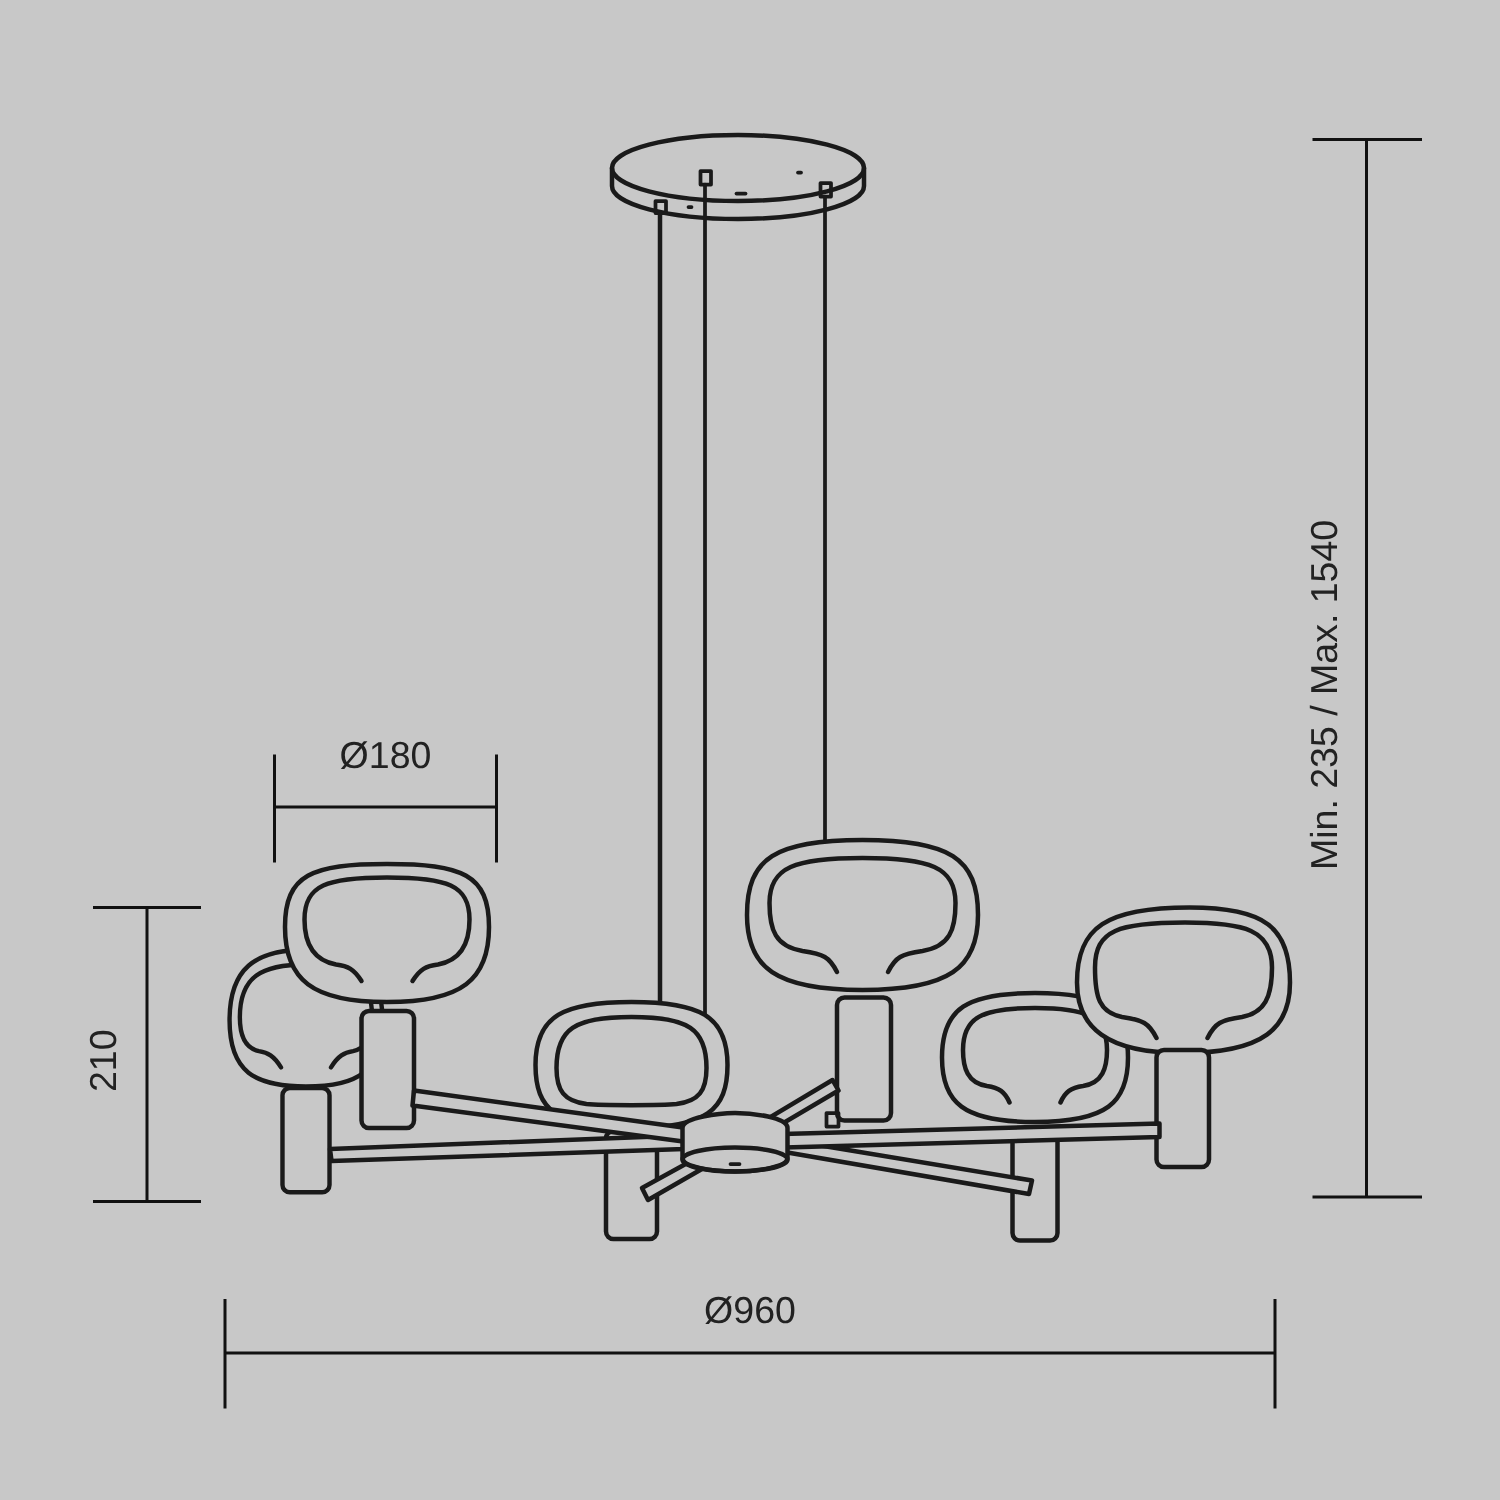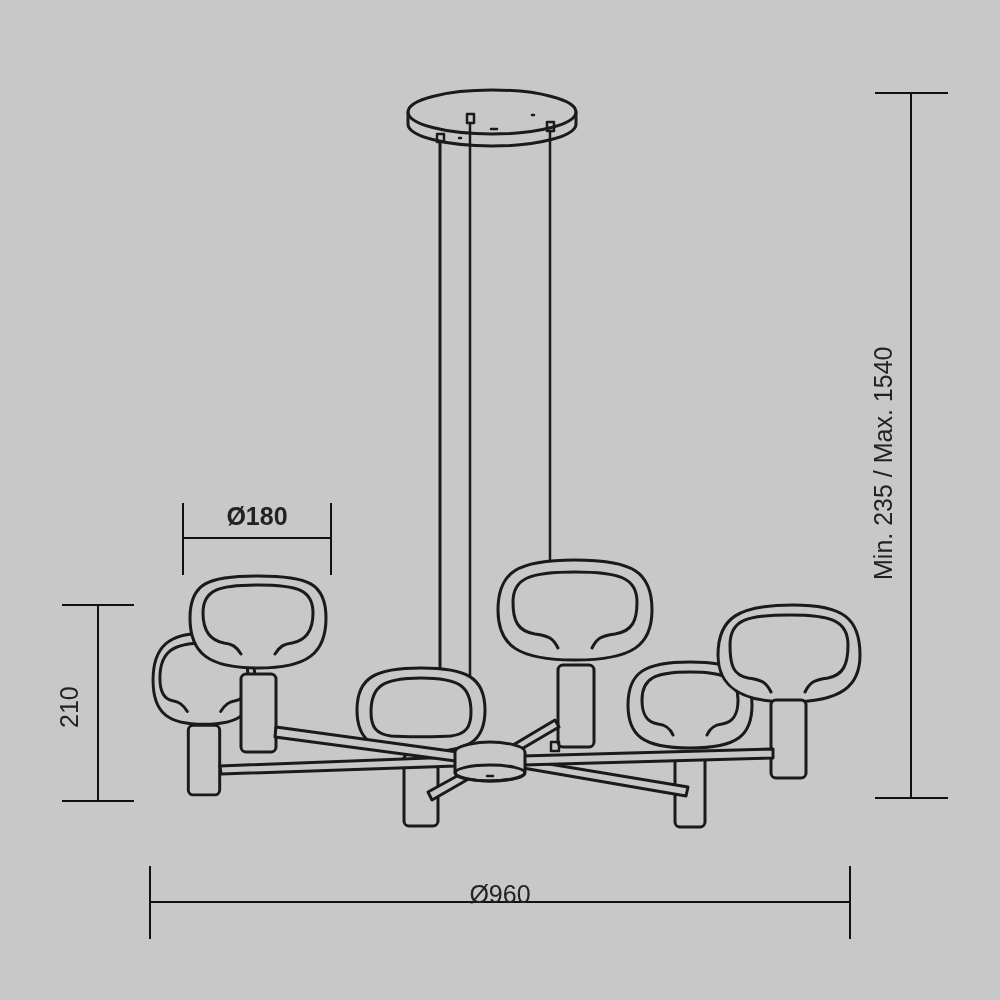--- a/index.html
+++ b/index.html
@@ -118,16 +118,16 @@
     <line class="dim" x1="875" y1="798" x2="948" y2="798"></line>
     <line class="dim" x1="911" y1="93" x2="911" y2="798"></line>
   </g>
   <g>
     <line class="dim" x1="150" y1="866" x2="150" y2="939"></line>
     <line class="dim" x1="850" y1="866" x2="850" y2="939"></line>
     <line class="dim" x1="150" y1="902" x2="850" y2="902"></line>
   </g>
 </svg>
 
-<div class="lbl lbl-h" style="left:257px; top:504px;font-weight:bold;">Ø180</div>
+<div class="lbl lbl-h" style="left:257px; top:492px;">Ø180</div>
 <div class="lbl lbl-v" style="left:57px; top:728px;">210</div>
 <div class="lbl lbl-v" style="left:871px; top:580px;">Min. 235 / Max. 1540</div>
-<div class="lbl lbl-h" style="left:500px; top:882px;">Ø960</div>
+<div class="lbl lbl-h" style="left:500px; top:862px;">Ø960</div>
 
 </body></html>

